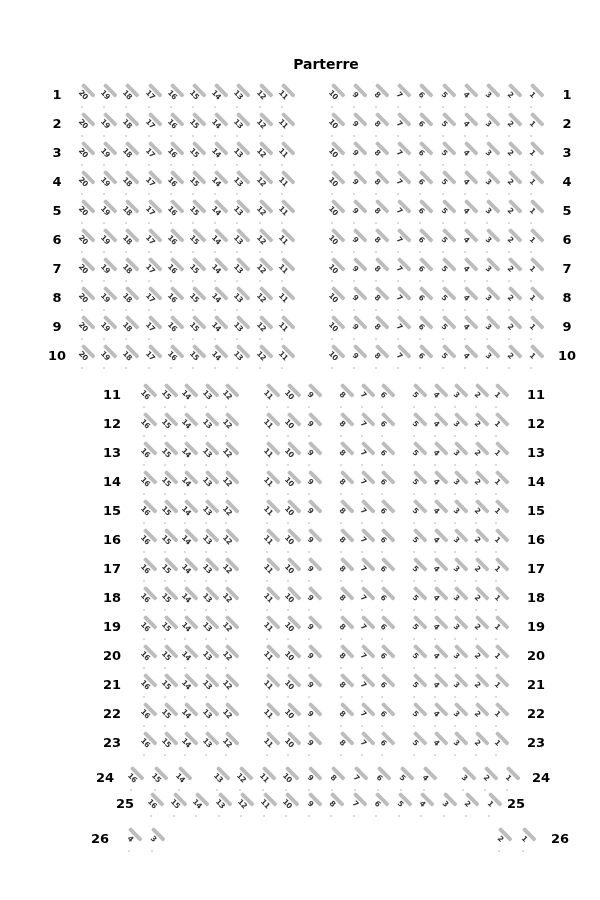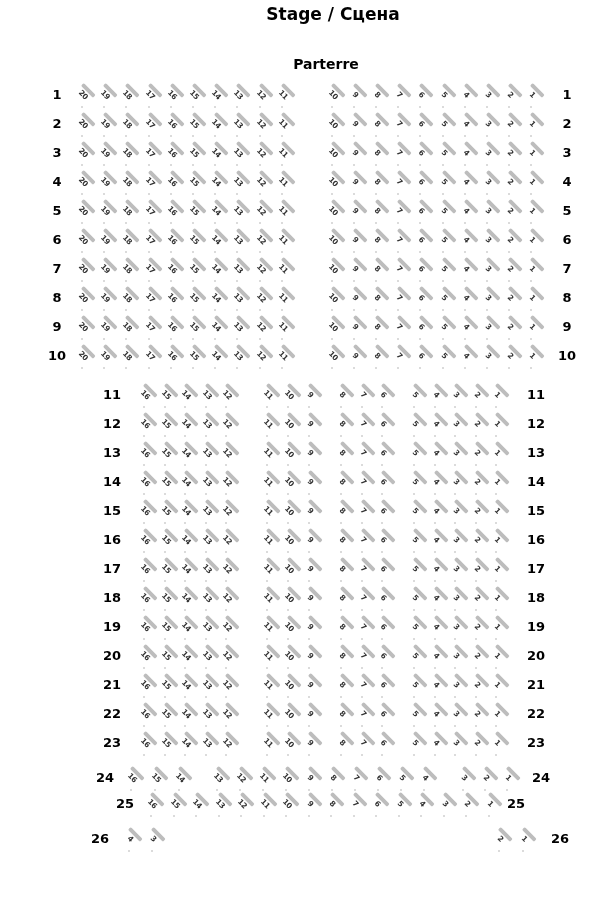--- a/index.html
+++ b/index.html
@@ -35,21 +35,20 @@
   }
   .seat::after{
     content:"";position:absolute;left:7px;bottom:-4px;width:2px;height:2px;
     background:#cfcfcf;border-radius:50%;
   }
 </style>
 </head>
 <body>
 
 <div id="canvas">
-  <div class="title">Stage / Сцена</div>
   <div class="section-label">Parterre</div>
   <div id="seatmap">
       <div class="row" style="top: 86px;">
         <span class="row-label" style="left: 57px;">1</span>
         <div class="seat" style="left: 74px;">
           <div class="seat-inner">
             <span class="seat-back" style="background: rgb(189, 189, 189);"></span>
             <span class="seat-num" style="color: rgb(51, 51, 51);">20</span>
           </div>
         </div>

